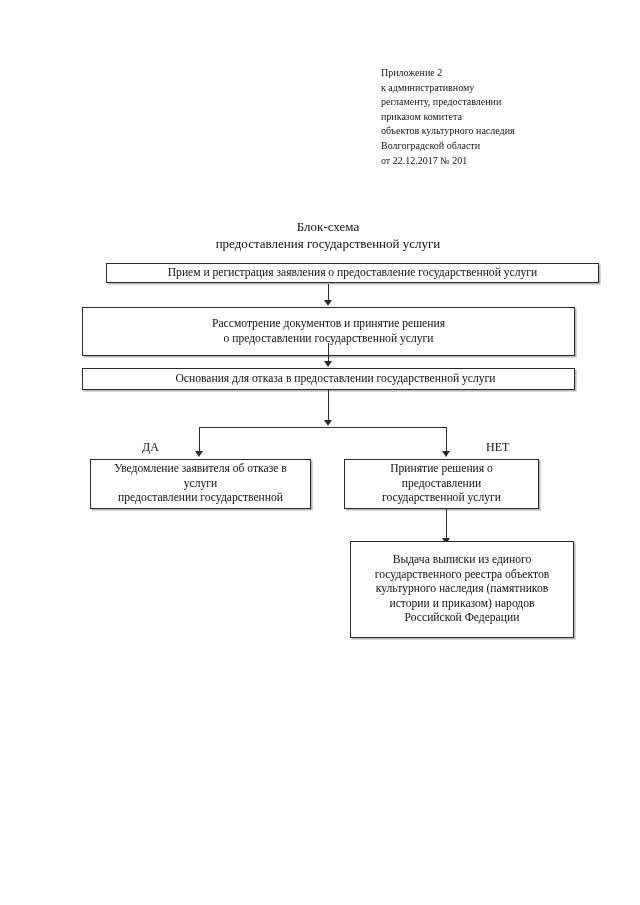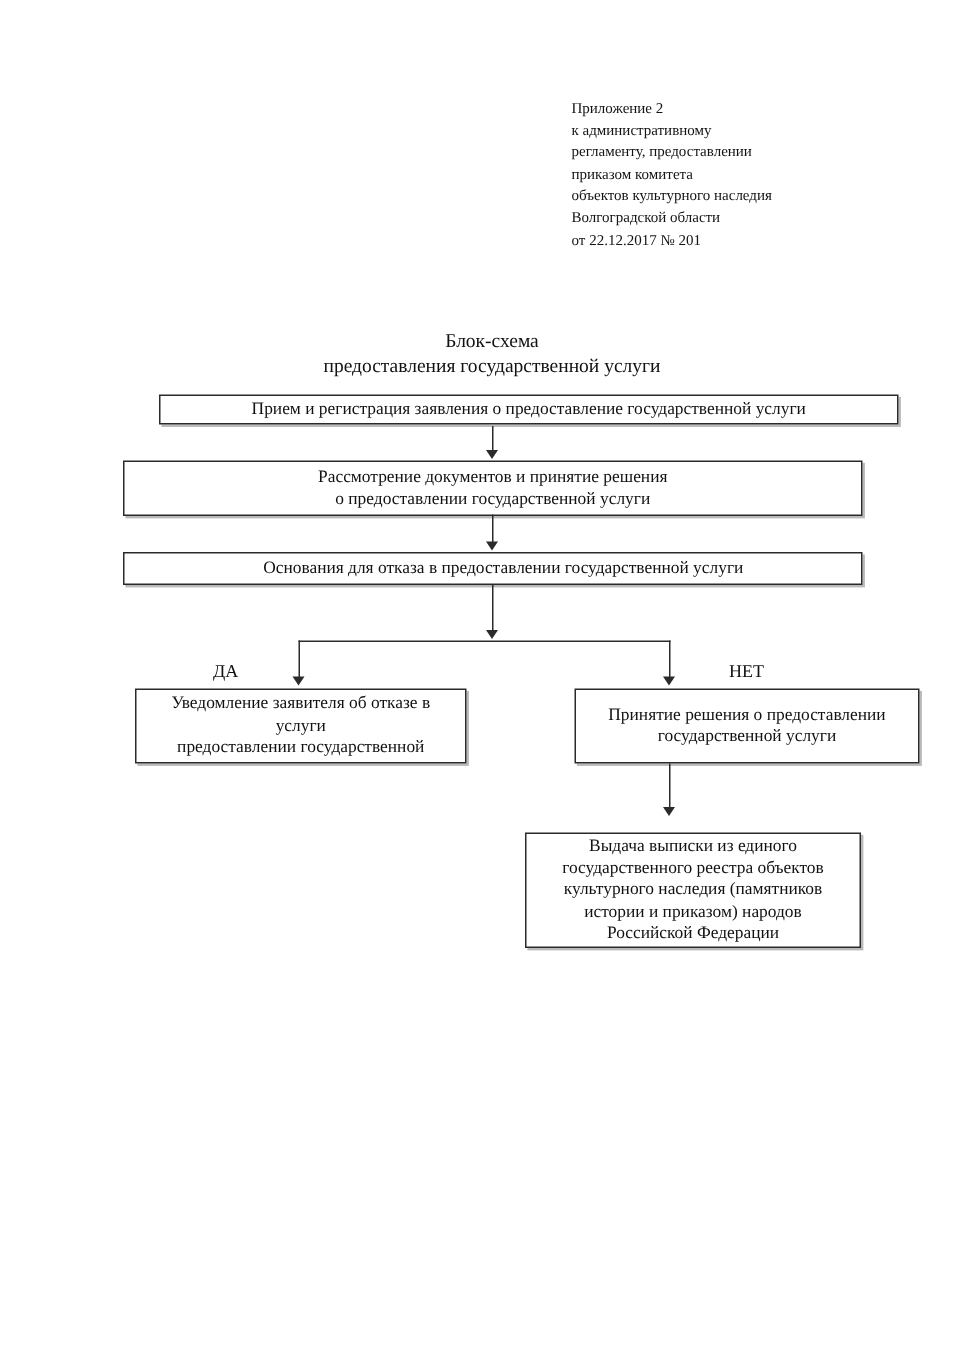--- a/index.html
+++ b/index.html
@@ -59,25 +59,25 @@
     justify-content: center;
     text-align: center;
     font-size: 11.6px;
     line-height: 14.4px;
     color: #111111;
     padding: 2px 6px;
   }
   .fc-box .btxt { display: block; width: 100%; }
 
   #box-intake   { left: 82px;  top: 263px; width: 493px; height: 20px; margin-left: 24px; }
-  #box-review   { left: 82px;  top: 307px; width: 493px; height: 37px; }
+  #box-review   { left: 82px;  top: 307px; width: 493px; height: 49px; }
   #box-refusal-grounds { left: 82px; top: 368px; width: 493px; height: 22px; padding-left: 20px; }
   #box-notify-refusal  { left: 90px; top: 459px; width: 221px; height: 50px; }
-  #box-decision-grant  { left: 344px; top: 459px; width: 230px; height: 50px; margin-left: 39px; }
-  #box-issue-extract   { left: 350px; top: 555px; width: 224px; height: 77px; font-family: Liberation Serif, serif; }
+  #box-decision-grant  { left: 344px; top: 459px; width: 195px; height: 50px; }
+  #box-issue-extract   { left: 350px; top: 541px; width: 224px; height: 97px; font-family: Liberation Serif, serif; }
 
   
   .conn-v {
     position: absolute;
     width: 1.2px;
     background: #2b2b2b;
   }
   .conn-h {
     position: absolute;
     height: 1.2px;

